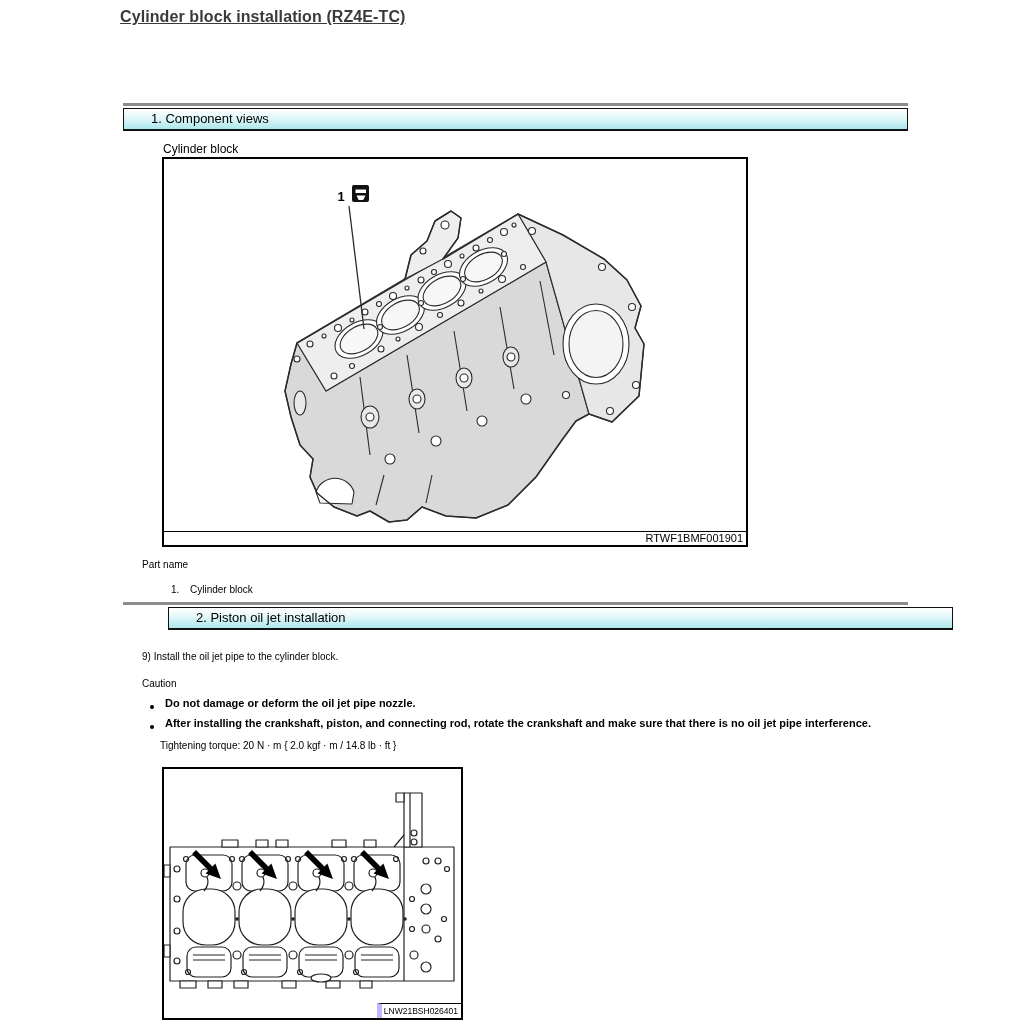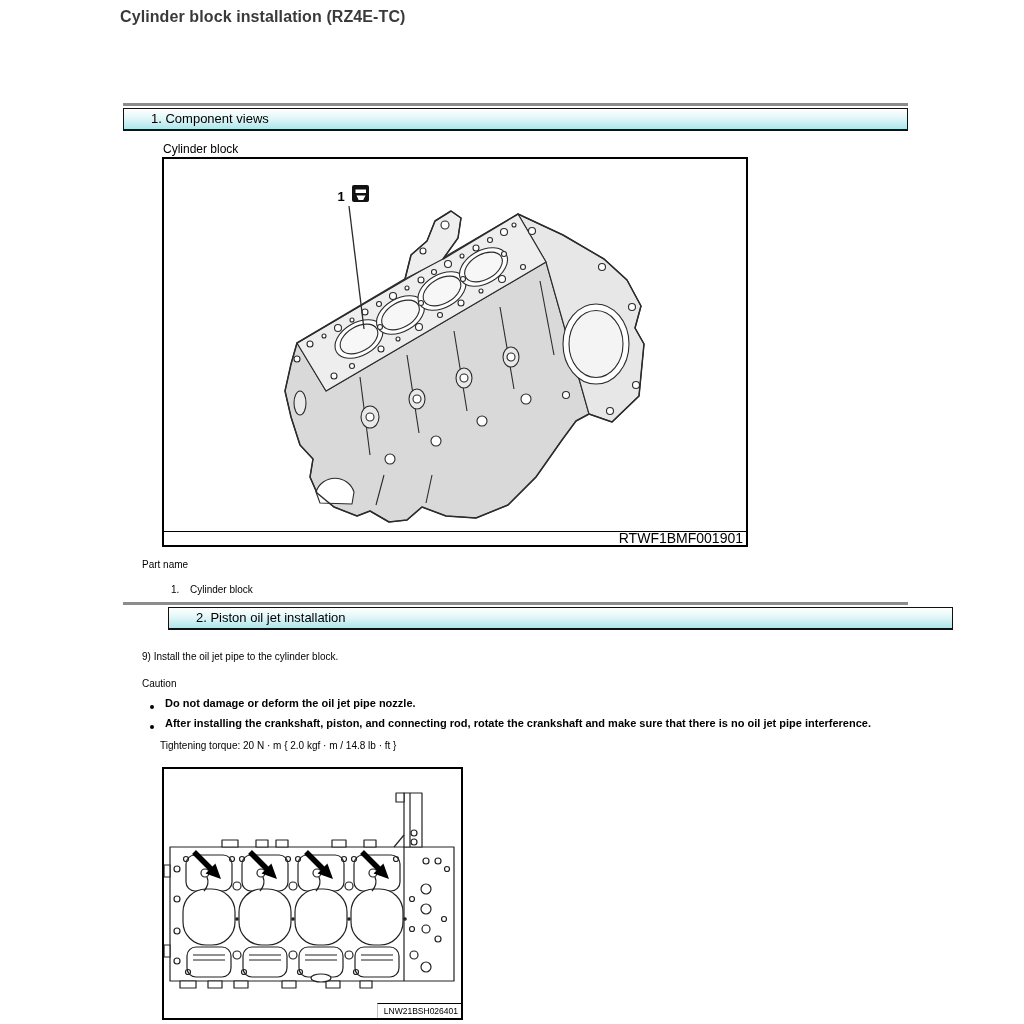--- a/index.html
+++ b/index.html
@@ -2,46 +2,46 @@
 <html style="--hdr-top: #ffffff; --hdr-bottom: #abe7ec; --rule: #8c8c8c;"><head>
 <meta charset="utf-8">
 <style>
   html,body{margin:0;padding:0;background:#fff;}
   .page{
     position:relative;width:1024px;height:1024px;background:#fff;
     font-family:"Liberation Sans", sans-serif;color:#000;overflow:hidden;
   }
   .page-title{
     position:absolute;left:120px;top:8px;margin:0;
-    font-size:16px;font-weight:bold;color:#3a3a3a;letter-spacing:.1px;
+    font-size:16px;font-weight:bold;color:#3a3a3a;letter-spacing:.1px;text-decoration:underline;
   }
   .sec-rule{position:absolute;left:123px;width:785px;height:3px;background:var(--rule,#8c8c8c);}
   .rule1{top:103px;}
   .rule2{top:602px;}
   .sec-bar{
     position:absolute;left:123px;width:785px;height:23px;box-sizing:border-box;
     border:1px solid #111;border-bottom-width:2px;
     background:linear-gradient(to bottom,var(--hdr-top,#ffffff) 0%,#e2f7f9 45%,var(--hdr-bottom,#abe7ec) 100%);
     font-size:13px;line-height:19px;padding-left:27px;color:#000;
   }
   .bar1{top:108px;}
   .bar2{top:607px;margin-left:45px;}
   .fig-label{position:absolute;left:163px;top:142px;font-size:12px;}
   .figbox{position:absolute;border:2px solid #000;background:#fff;}
   .fig1{left:162px;top:157px;width:582px;height:386px;}
   .fig2{left:162px;top:767px;width:297px;height:249px;}
   .fig1 svg{position:absolute;left:0;top:0;}
   .fig2 svg{position:absolute;left:0;top:0;}
   .fig-strip{
     position:absolute;left:0;right:0;bottom:0;height:13px;border-top:1px solid #000;
-    background:#fff;text-align:right;font-size:14px;line-height:13px;padding-right:3px;
+    background:#fff;text-align:right;font-size:11px;line-height:13px;padding-right:3px;
   }
   .fig-code-box{
     position:absolute;right:0;bottom:0;width:84px;height:15px;box-sizing:border-box;
-    border-top:1px solid #000;border-left:1px solid #c4b5fd;background:#fff;
+    border-top:1px solid #000;border-left:5px solid #c4b5fd;background:#fff;
     font-size:8.5px;line-height:14px;text-align:right;padding-right:3px;
   }
   .body-text{position:absolute;font-size:10px;}
   .part-name{left:142px;top:559px;}
   .part-item{left:171px;top:584px;display:flex;}
   .part-item .pnum{width:19px;}
   .step-text{left:142px;top:651px;}
   .caution-head{left:142px;top:678px;font-weight:normal;text-align:center;}
   .bullet-item{position:absolute;left:150px;display:flex;align-items:flex-end;white-space:nowrap;}
   .b1{top:697px;}

